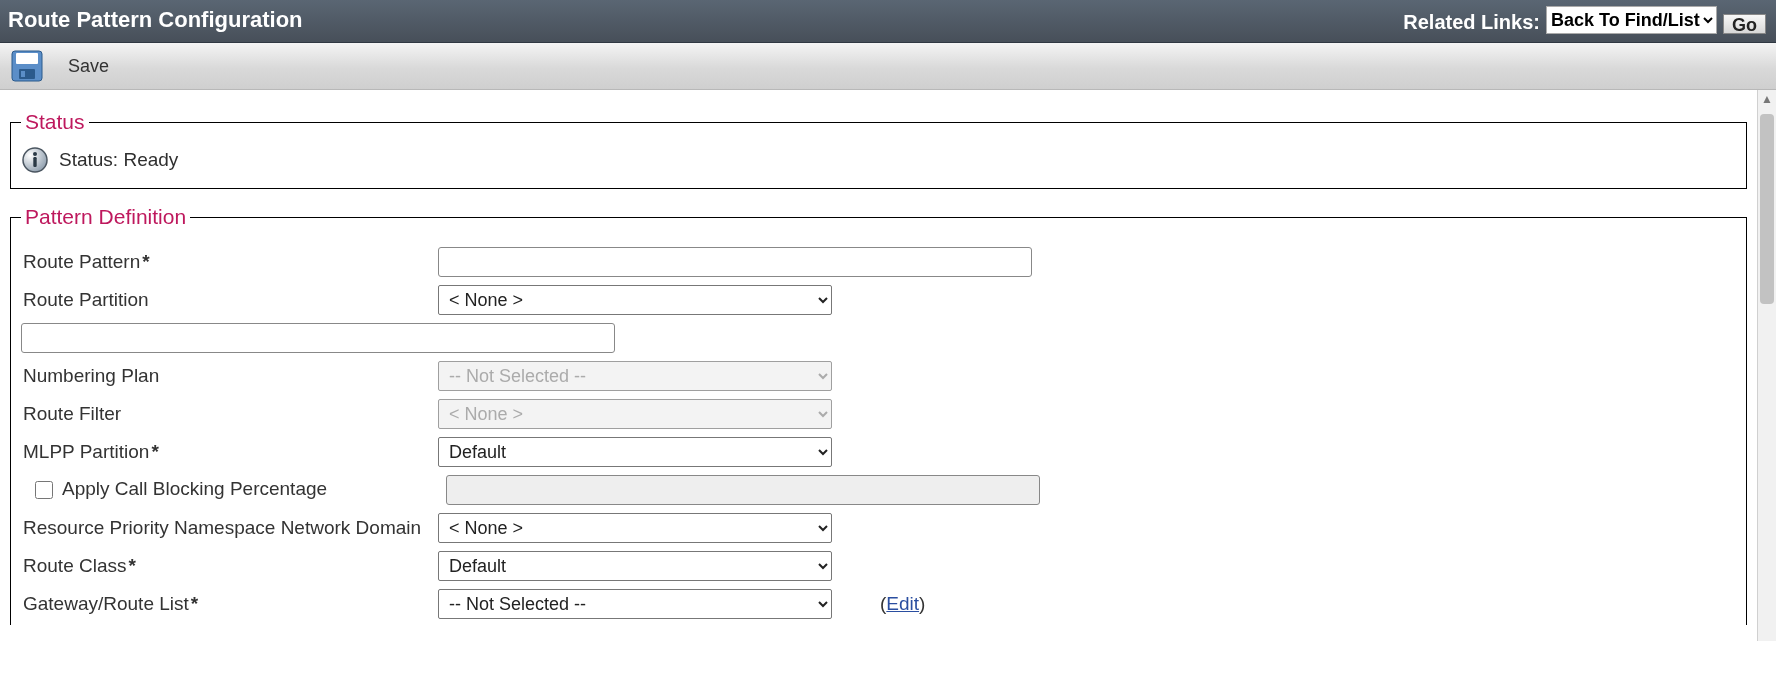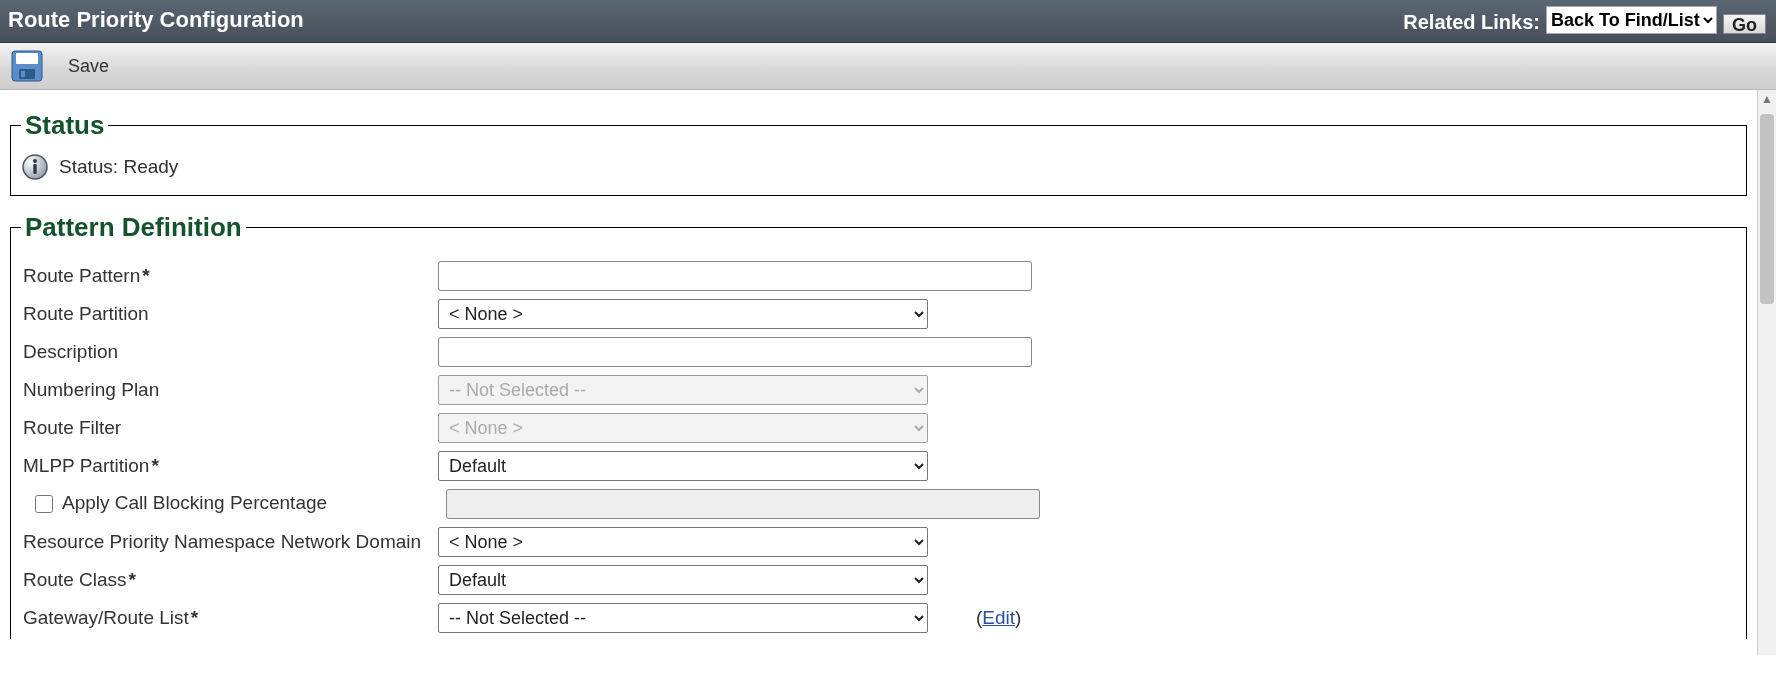--- a/index.html
+++ b/index.html
@@ -48,50 +48,50 @@
     color:#777;font-size:12px;
   }
   .vscroll .arrow.up{top:0}
   
   fieldset{
     border:1px solid #000;
     margin:10px 2px 16px 2px;
     padding:12px 10px 14px 10px;
   }
   legend{
-    font-weight:bold;font-size:26px;color:#14532d;
+    font-weight:normal;font-size:21px;color:#be185d;
     padding:0 4px;
   }
   .status-row{display:flex;align-items:center;gap:10px;font-size:19px}
   .info-icon{width:28px;height:28px}
   
   .row{display:flex;align-items:center;margin:4px 0;min-height:34px}
   .lbl{width:415px;font-size:19px;color:#333;padding-left:2px}
   .req::after{content:"*";font-weight:bold;margin-left:2px}
   .ctl{flex:0 0 auto}
   input[type=text].wide{
     width:580px;height:28px;border:1px solid #888;border-radius:3px;
     padding:0 6px;font-size:17px;background:#fff;
   }
   input[type=text].wide:disabled{background:#eee;color:#888}
   select.med{
-    width:490px;height:30px;border:1px solid #777;border-radius:2px;
+    width:394px;height:30px;border:1px solid #777;border-radius:2px;
     padding:0 6px;font-size:18px;background:#fff;color:#222;
   }
   select.med:disabled{background:#eee;color:#888}
   .checkbox-row{display:flex;align-items:flex-start;gap:6px;padding-left:10px}
   .checkbox-row input[type=checkbox]{width:18px;height:18px}
   .extra{margin-left:48px;font-size:19px;color:#333}
   .extra a{color:#2a4ea0;text-decoration:underline;cursor:pointer}
 </style>
 </head>
 <body>
 
 <div class="titlebar">
-  <span>Route Priority Configuration</span>
+  <span>Route Pattern Configuration</span>
   <div class="right">
     <span>Related Links:</span>
     <select>
       <option>Back To Find/List</option>
     </select>
     <button class="go-btn">Go</button>
   </div>
 </div>
 
 <div class="toolbar">
@@ -142,21 +142,20 @@
       <div class="row">
         <div class="lbl">Route Partition</div>
         <div class="ctl">
           <select class="med">
             <option>&lt; None &gt;</option>
           </select>
         </div>
       </div>
 
       <div class="row">
-        <div class="lbl">Description</div>
         <div class="ctl">
           <input type="text" class="wide" value="" style="">
         </div>
       </div>
 
       <div class="row">
         <div class="lbl">Numbering Plan</div>
         <div class="ctl">
           <select class="med" disabled="">
             <option>-- Not Selected --</option>

